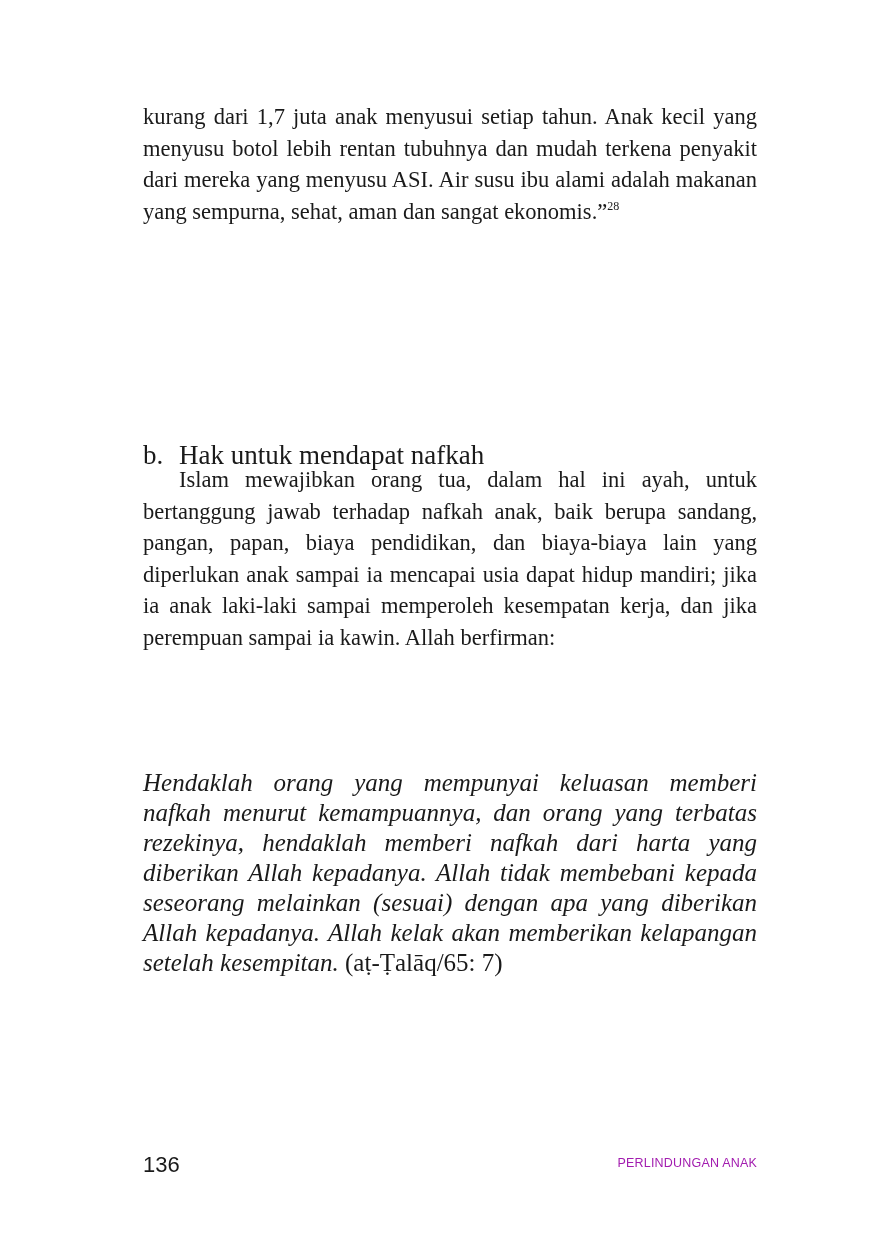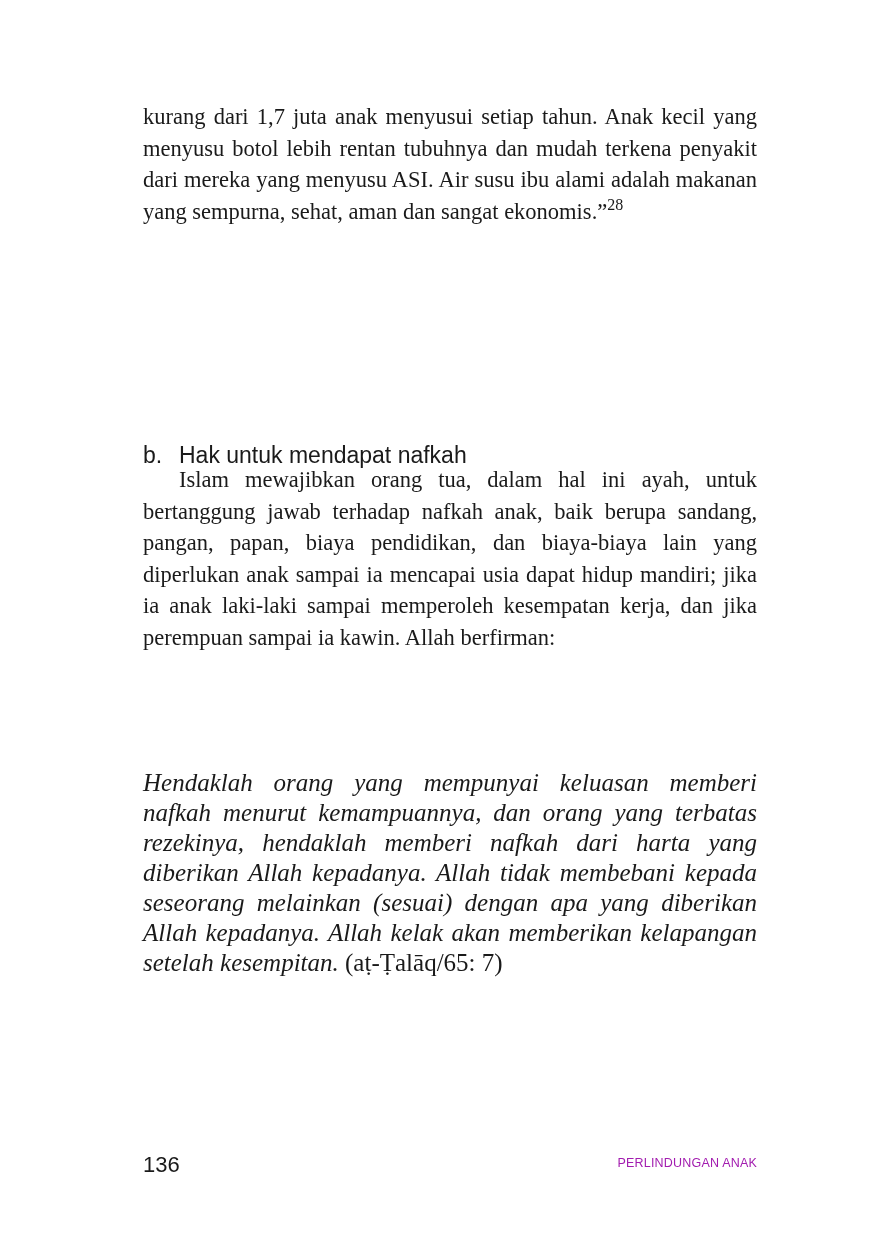--- a/index.html
+++ b/index.html
@@ -1,28 +1,28 @@
 <!DOCTYPE html>
 <html><head>
 <meta charset="utf-8">
 <style>
   html, body { margin: 0; padding: 0; background: #ffffff; }
   body { width: 875px; height: 1254px; position: relative; overflow: hidden; }
   .page { position: absolute; left: 0; top: 0; width: 875px; height: 1254px; background: #ffffff; color: #1a1a1a; }
   .text { position: absolute; left: 143px; width: 614px; font-family: "Liberation Serif", "DejaVu Serif", serif; font-size: 22.5px; line-height: 31.5px; text-align: justify; }
   .p1 { top: 101px; }
   .p2 { top: 258px; text-indent: 36px; }
-  .heading { position: absolute; left: 143px; top: 440px; font-family: Liberation Sans, sans-serif; font-size: 23px; line-height: 31.5px; }
+  .heading { position: absolute; left: 143px; top: 440px; font-family: Liberation Serif, serif; font-size: 27px; line-height: 31.5px; }
   .heading .marker { display: inline-block; width: 36px; }
   .p3 { top: 464px; text-indent: 36px; }
   .arabic { position: absolute; left: 143px; width: 614px; top: 658px; font-family: "DejaVu Sans", sans-serif; font-size: 23px; line-height: 44px; direction: rtl; text-align: justify; text-align-last: right; color: #111; }
   .translation { top: 768px; font-style: italic; font-size: 25px; line-height: 30px; }
   .translation .ref { font-style: normal; }
   .p4 { top: 958px; text-indent: 36px; }
-  sup { font-size: 16px; line-height: 0; vertical-align: 9px; }
+  sup { font-size: 12px; line-height: 0; vertical-align: 9px; }
   .footer-num { position: absolute; left: 143px; top: 1152px; font-family: "Liberation Sans", sans-serif; font-size: 22px; color: #1a1a1a; }
   .footer-title { position: absolute; right: 118px; top: 1156px; font-family: "Liberation Sans", sans-serif; font-size: 12.5px; color: #a21caf; letter-spacing: 0.2px; }
 </style>
 </head>
 <body>
 
 <div class="page">
 
   <div class="text p1"><span>kurang dari 1,7 juta anak menyusui setiap tahun. Anak kecil yang menyusu botol lebih rentan tubuhnya dan mudah terkena penyakit dari mereka yang menyusu ASI. Air susu ibu alami adalah makanan yang sempurna, sehat, aman dan sangat ekonomis.”</span><sup>28</sup></div>
 

